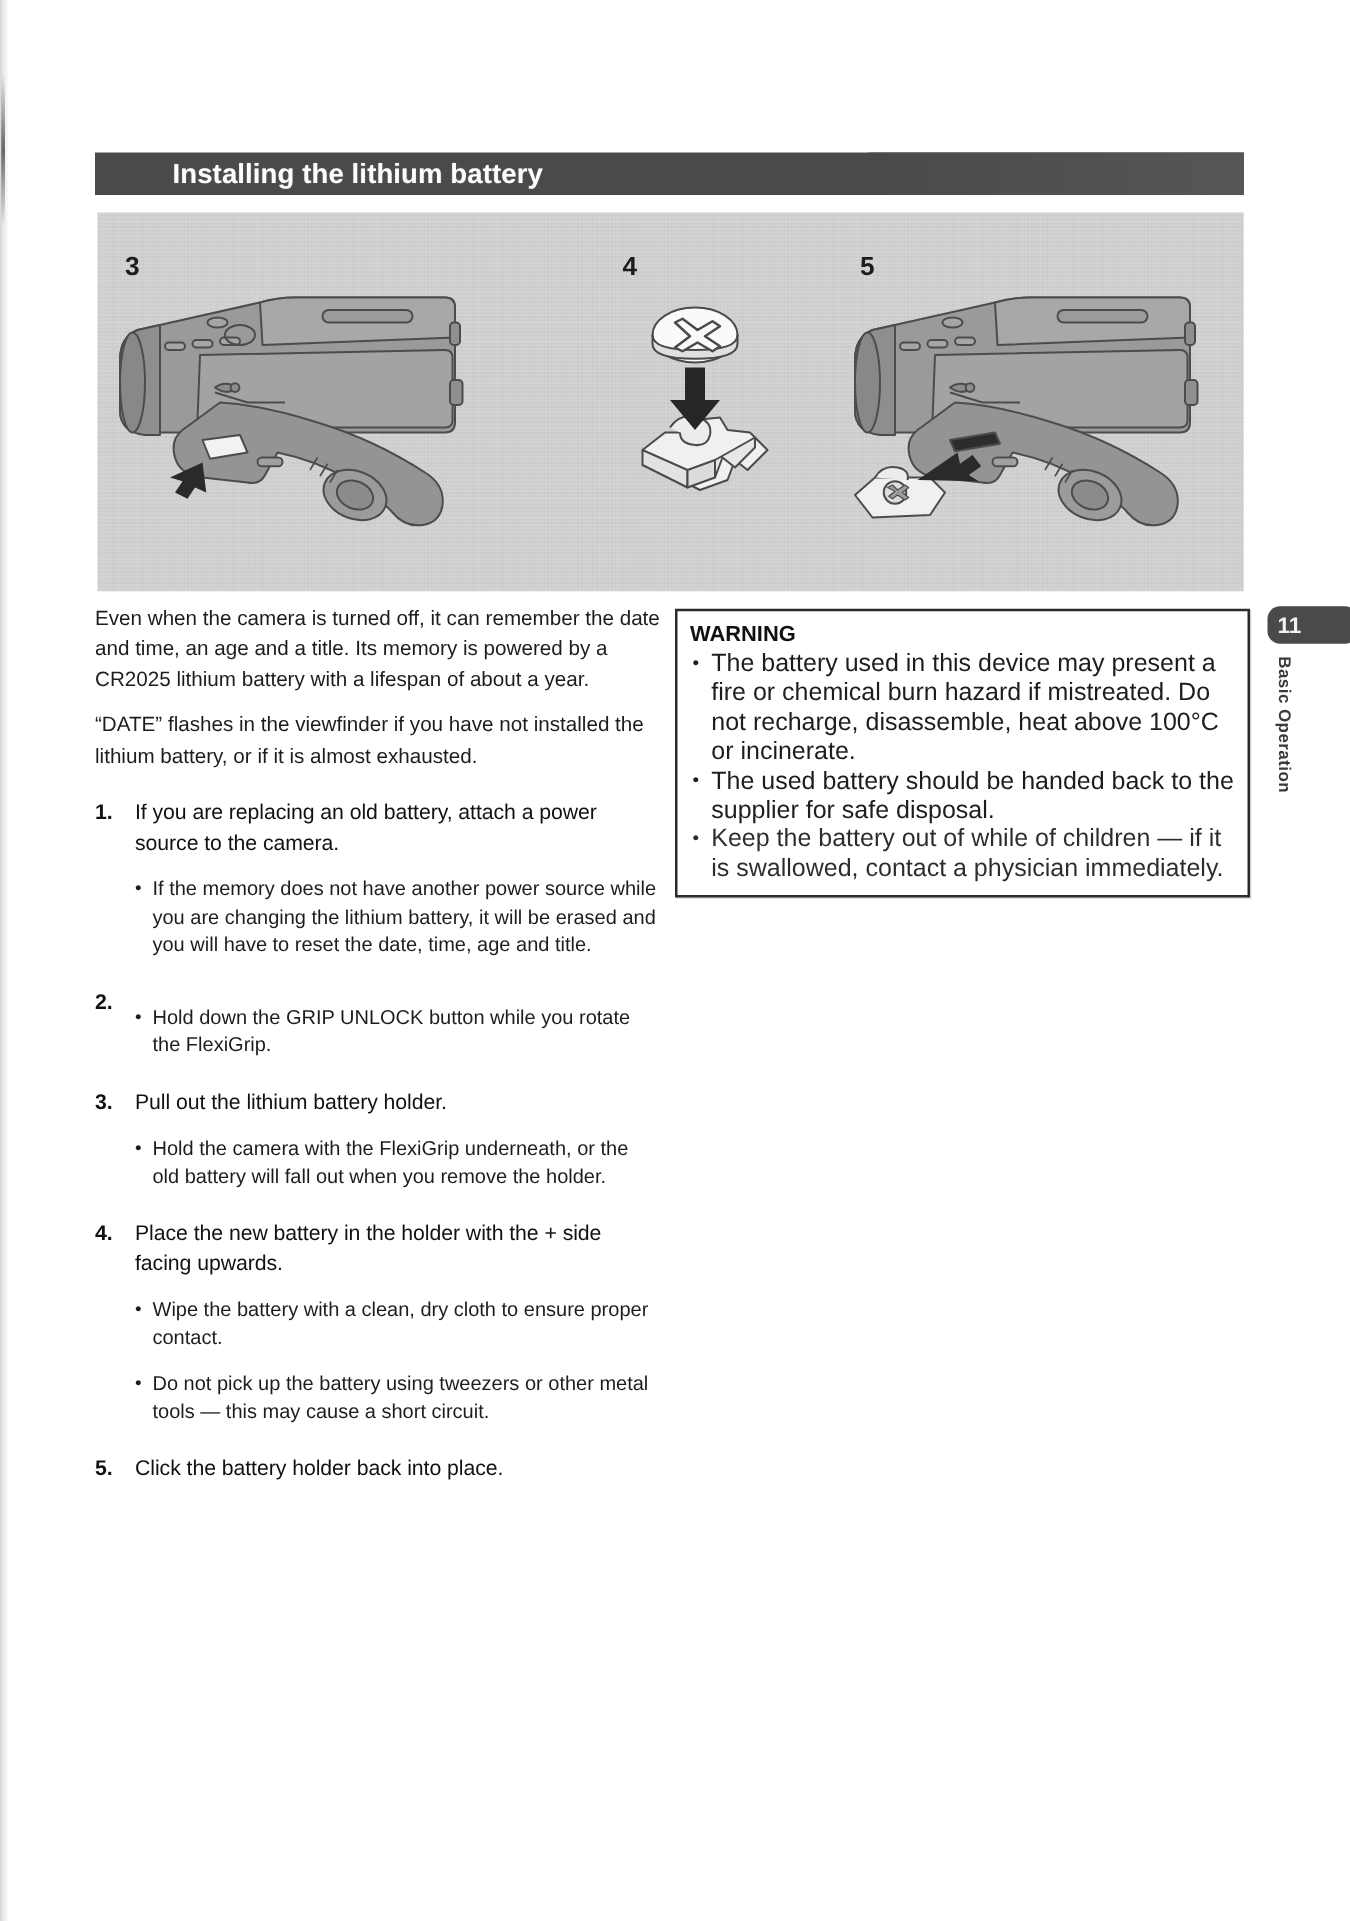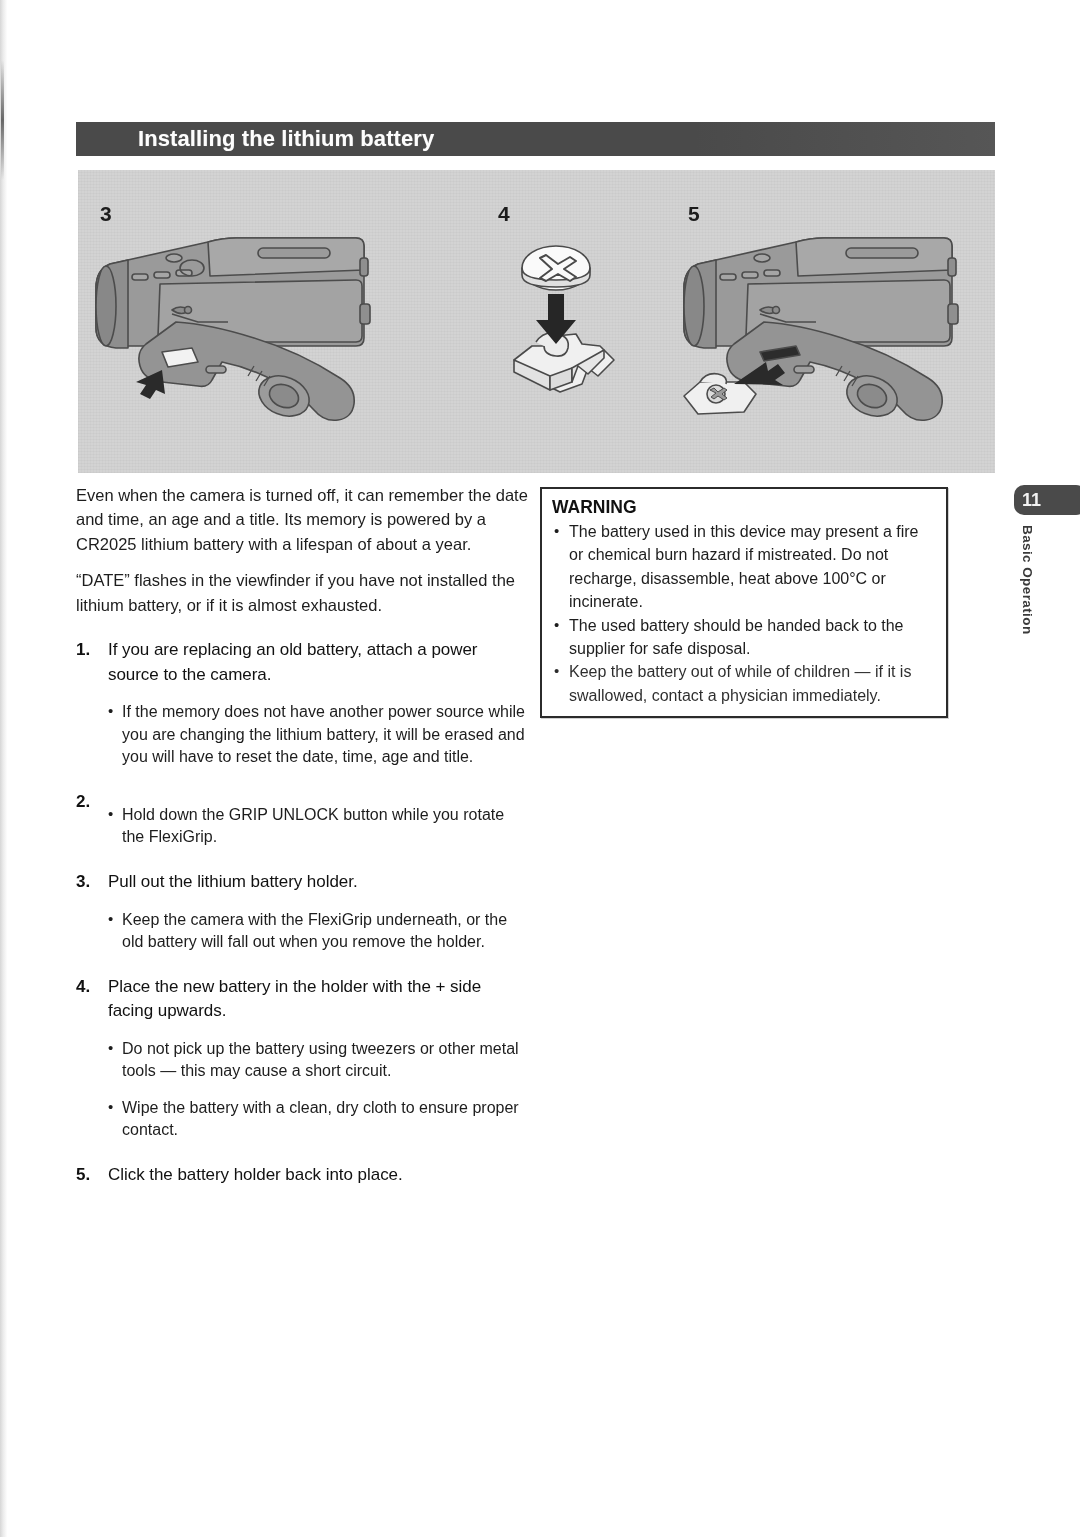--- a/index.html
+++ b/index.html
@@ -91,21 +91,21 @@
 
   
   .col-left {
     position: absolute;
     left: 76px; top: 483px;
     width: 452px;
   }
   .col-right {
     position: absolute;
     left: 540px; top: 487px;
-    width: 408px;
+    width: 460px;
   }
 
   .intro {
     font-size: 16.5px;
     line-height: 24.4px;
     color: #1d1d1d;
   }
   .intro p { margin: 0; }
   .intro p + p { margin-top: 12px; }
 
@@ -166,21 +166,21 @@
     margin-bottom: 2px;
   }
   .warn-list {
     margin: 0;
     padding: 0;
     list-style: none;
   }
   .warn-list li {
     position: relative;
     padding-left: 17px;
-    font-size: 16px;
+    font-size: 20px;
     line-height: 23.4px;
     color: #1d1d1d;
   }
   .warn-list li::before {
     content: "\2022";
     position: absolute;
     left: 2px; top: -1px;
     font-size: 15px;
   }
   .warn-list li:last-child {
@@ -366,32 +366,32 @@
           <li>Hold down the GRIP UNLOCK button while you rotate the FlexiGrip.</li>
         </ul>
       </div>
     </div>
 
     <div class="step">
       <div class="step-num">3.</div>
       <div class="step-body">
         <div class="step-title">Pull out the lithium battery holder.</div>
         <ul class="bullets">
-          <li>Keep the camera with the FlexiGrip underneath, or the old battery will fall out when you remove the holder.</li>
+          <li>Hold the camera with the FlexiGrip underneath, or the old battery will fall out when you remove the holder.</li>
         </ul>
       </div>
     </div>
 
     <div class="step">
       <div class="step-num">4.</div>
       <div class="step-body">
         <div class="step-title">Place the new battery in the holder with the + side facing upwards.</div>
         <ul class="bullets">
+          <li>Wipe the battery with a clean, dry cloth to ensure proper contact.</li>
           <li>Do not pick up the battery using tweezers or other metal tools — this may cause a short circuit.</li>
-          <li>Wipe the battery with a clean, dry cloth to ensure proper contact.</li>
         </ul>
       </div>
     </div>
 
     <div class="step">
       <div class="step-num">5.</div>
       <div class="step-body">
         <div class="step-title">Click the battery holder back into place.</div>
       </div>
     </div>

